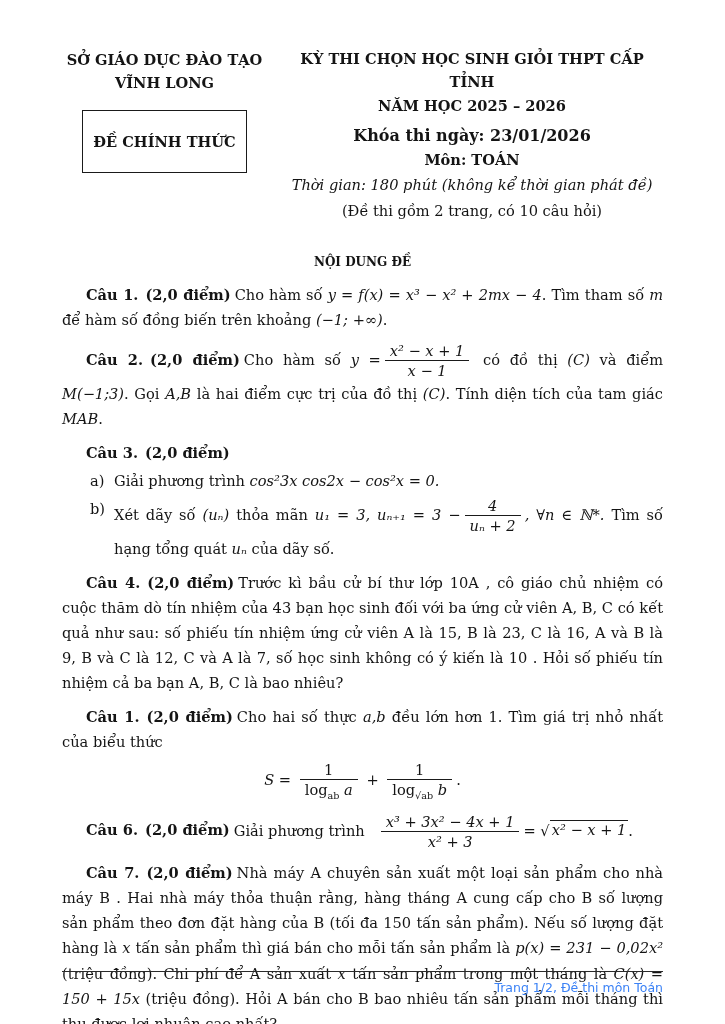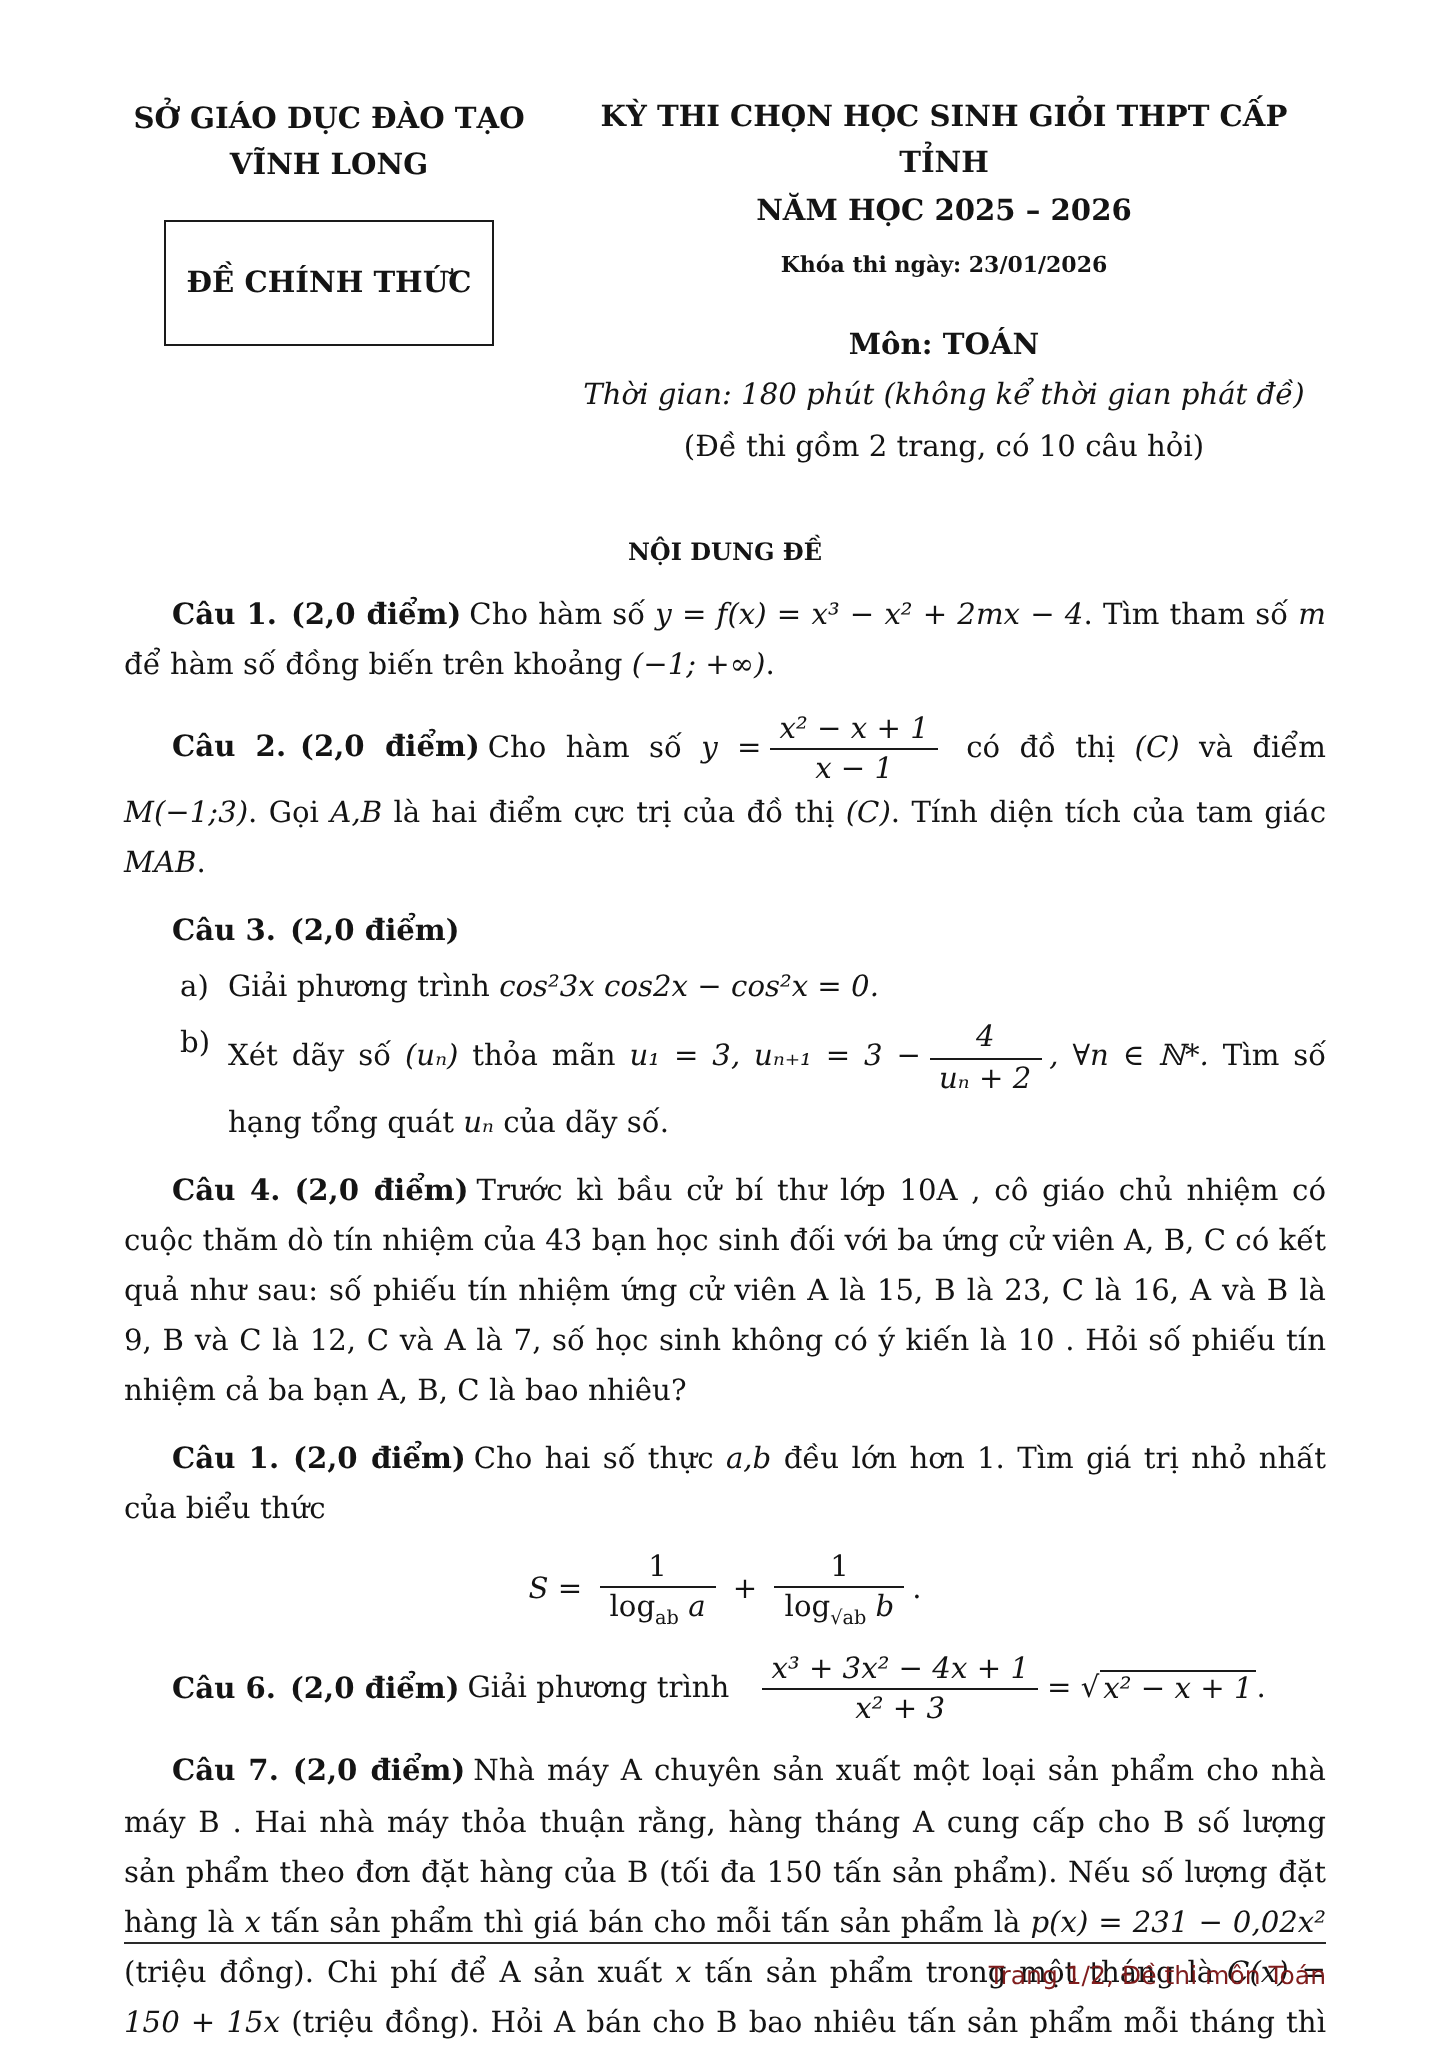--- a/index.html
+++ b/index.html
@@ -11,43 +11,43 @@
     font-family:"DejaVu Serif","Liberation Serif",serif;
     font-size:14.6px; line-height:1.72;
   }
   .b { font-weight:bold; }
   .i { font-style:italic; }
   .header { display:flex; align-items:flex-start; }
   .header-left { width:205px; text-align:center; line-height:1.6; }
   .official-box { display:inline-block; border:1.4px solid #1a1a1a; padding:19px 10px; margin-top:15px; }
   .header-right { flex:1; text-align:center; line-height:1.55; padding-left:14px; }
   .header-right .row2 { margin-top:2px; }
-  .header-right .row3 { margin-top:6px; font-size:11px; }
-  .header-right .row4 { margin-top:21px; }
+  .header-right .row3 { margin-top:6px; font-size:16px; }
+  .header-right .row4 { margin-top:0; }
   .header-right .row5 { margin-top:3px; }
   .header-right .row6 { margin-top:3px; }
   .content-title { text-align:center; font-weight:bold; margin:30px 0 6px 0; font-size:12px; }
   .q { text-align:justify; margin-top:9px; }
   .qlabel { margin-right:7px;margin-left:24px; }
   .qpoints { margin-right:4px; }
   .math { font-style:italic; }
   .frac { display:inline-block; vertical-align:middle; text-align:center; line-height:1.18; margin:1px 4px; }
   .frac .num { display:block; padding:0 5px 1px 5px; }
   .frac .den { display:block; border-top:1.2px solid #1a1a1a; padding:1px 5px 0 5px; }
   .subq { display:flex; margin:3px 0 3px 28px; text-align:justify; }
   .subq-label { flex:none; width:24px; }
   .subq-content { flex:1; }
   sub.ssub { font-size:0.66em; }
   .formula-line { text-align:center; margin:6px 0 2px 0; line-height:1.2; }
   .sqrt-sym { font-style:normal; }
   .sqrt-content { border-top:1.2px solid #1a1a1a; padding:0 2px; font-style:italic; }
   .q6-frac { margin-left:16px; }
   .footer { position:absolute; left:62px; right:62px; bottom:26px; }
   .footer-line { border-top:1px solid #2a2a2a; margin-bottom:5px; }
-  .footer-text { text-align:right; font-size:12.5px; font-family:"DejaVu Sans","Liberation Sans",sans-serif; color:#7f1d1d; }
+  .footer-text { text-align:right; font-size:12.5px; font-family:"DejaVu Sans","Liberation Sans",sans-serif; color:#3b82f6; }
 </style>
 </head>
 <body>
 
 <div class="page">
 
   <div class="header">
     <div class="header-left">
       <div class="b">SỞ GIÁO DỤC ĐÀO TẠO</div>
       <div class="b">VĨNH LONG</div>

